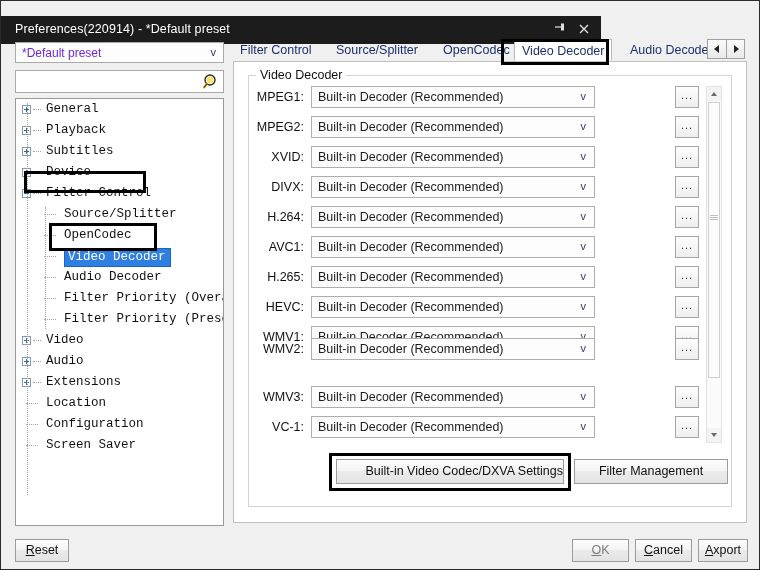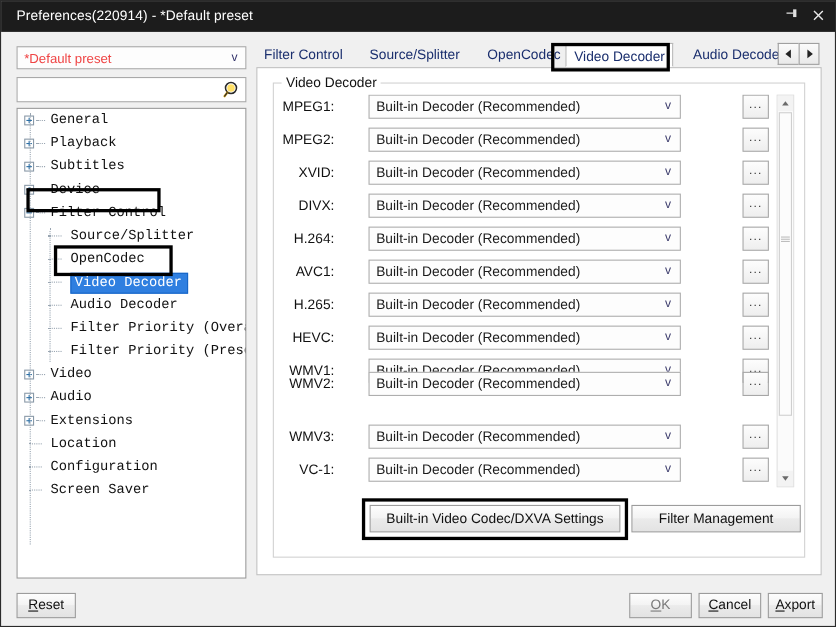--- a/index.html
+++ b/index.html
@@ -13,22 +13,22 @@
     position: relative;
     width: 760px; height: 570px;
     background: #f0f0f0;
     border: 1px solid #2b2b2b;
     box-sizing: border-box;
     overflow: hidden;
   }
 
   
   .titlebar {
-    position: absolute; left: 0; top: 0;
-    width: 760px; height: 28px;
+    position: absolute; left: 0; top: 15px;
+    width: 600px; height: 28px;
     background: #1c1c1c;
     color: #ffffff;
     box-sizing: border-box;
   }
   .titlebar-text {
     position: absolute; left: 14px; top: 6px;
     font-size: 12.5px;
     color: #ffffff;
     letter-spacing: .1px;
     white-space: nowrap;
@@ -47,21 +47,21 @@
   
   .preset-combo {
     position: absolute; left: 14px; top: 41px;
     width: 209px; height: 21px;
     background: #fdfdfd;
     border: 1px solid #a9a9a9;
     box-sizing: border-box;
   }
   .preset-combo .txt {
     position: absolute; left: 6px; top: 3px;
-    font-size: 12px; color: #ef4444;
+    font-size: 12px; color: #6d28d9;
     white-space: nowrap;
   }
   .preset-combo .chev {
     position: absolute; right: 7px; top: 3px;
     font-size: 11px; color: #33336b;
   }
 
   .search-box {
     position: absolute; left: 14px; top: 69px;
     width: 209px; height: 23px;
@@ -239,21 +239,20 @@
     font-size: 12.5px;
     color: #111111;
     white-space: nowrap;
   }
   .dec-combo {
     position: absolute; left: 63px; top: 0;
     width: 284px; height: 22px;
     background: #fdfdfd;
     border: 1px solid #aeaeae;
     box-sizing: border-box;
-    margin-left: 24px;
   }
   .dec-combo .txt {
     position: absolute; left: 6px; top: 3px;
     font-size: 12.5px; color: #1b1b1b;
     white-space: nowrap;
   }
   .dec-combo .chev {
     position: absolute; right: 8px; top: 3px;
     font-size: 11px; color: #3a3a6a;
   }
@@ -304,21 +303,21 @@
     position: absolute; left: 3px; top: 128px;
     width: 8px; height: 6px;
   }
   .vscroll .grip i {
     display: block; height: 1px; margin-bottom: 1px;
     background: #bdbdbd;
   }
 
   
   #dxva-button {
-    left: 335px; top: 458px; width: 228px; height: 25px; line-height: 23px;
+    left: 335px; top: 458px; width: 228px; height: 25px; line-height: 23px; text-align: right;
   }
   #filter-mgmt-button {
     left: 573px; top: 458px; width: 154px; height: 25px; line-height: 23px;
   }
 
   
   .annot {
     position: absolute;
     border: 3px solid #000000;
     box-sizing: border-box;

